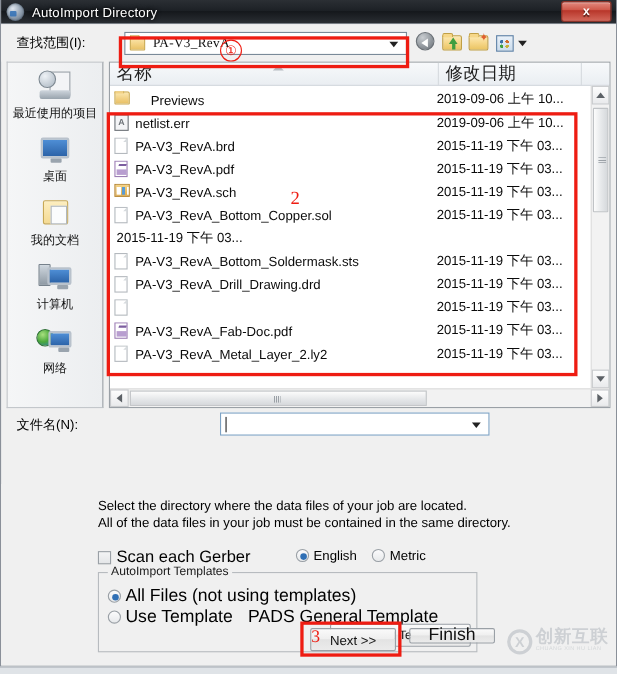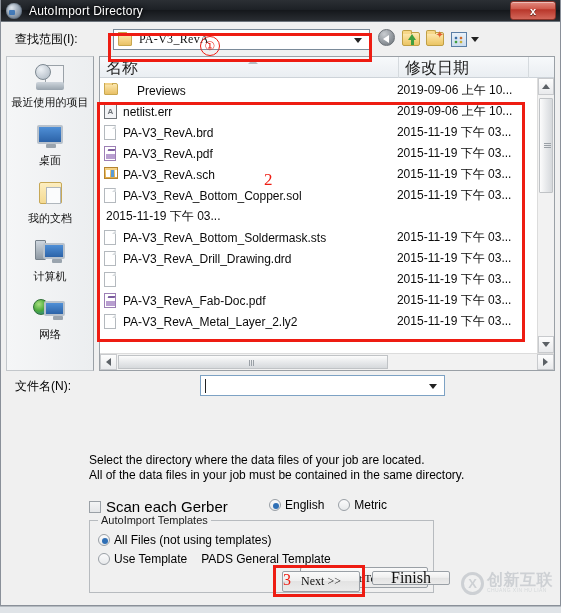--- a/index.html
+++ b/index.html
@@ -626,36 +626,35 @@
     position: absolute;
     left: 8px; top: -7px;
     background: #f0f0f0;
     padding: 0 3px;
     font-size: 11px; color: #1a1a1a;
   }
   .g-row {
     position: absolute;
     left: 8px;
     display: flex; align-items: center;
-    font-size: 12px; color: #000;
+    font-size: 16px; color: #000;
     white-space: nowrap;
   }
   .g-r1 { top: 12px; }
   .g-r2 { top: 31px; }
   .g-r3 { top: 50px; }
   .tmpl-name { margin-left: 14px; }
   .btn {
     background: linear-gradient(to bottom, #fafafa 0%, #efefef 45%, #e3e3e3 50%, #ebebeb 100%);
     border: 1px solid #9aa0a6;
     border-radius: 2px;
     font-size: 11px;
     color: #111;
     display: flex; align-items: center; justify-content: center;
     cursor: pointer;
-    font-family: Liberation Serif, serif;
   }
   .btn-templates {
     position: absolute;
     left: 210px; top: 46px;
     width: 128px; height: 21px;
   }
   .btn-next {
     position: absolute;
     left: 281px; top: 571px;
     width: 78px; height: 21px;

